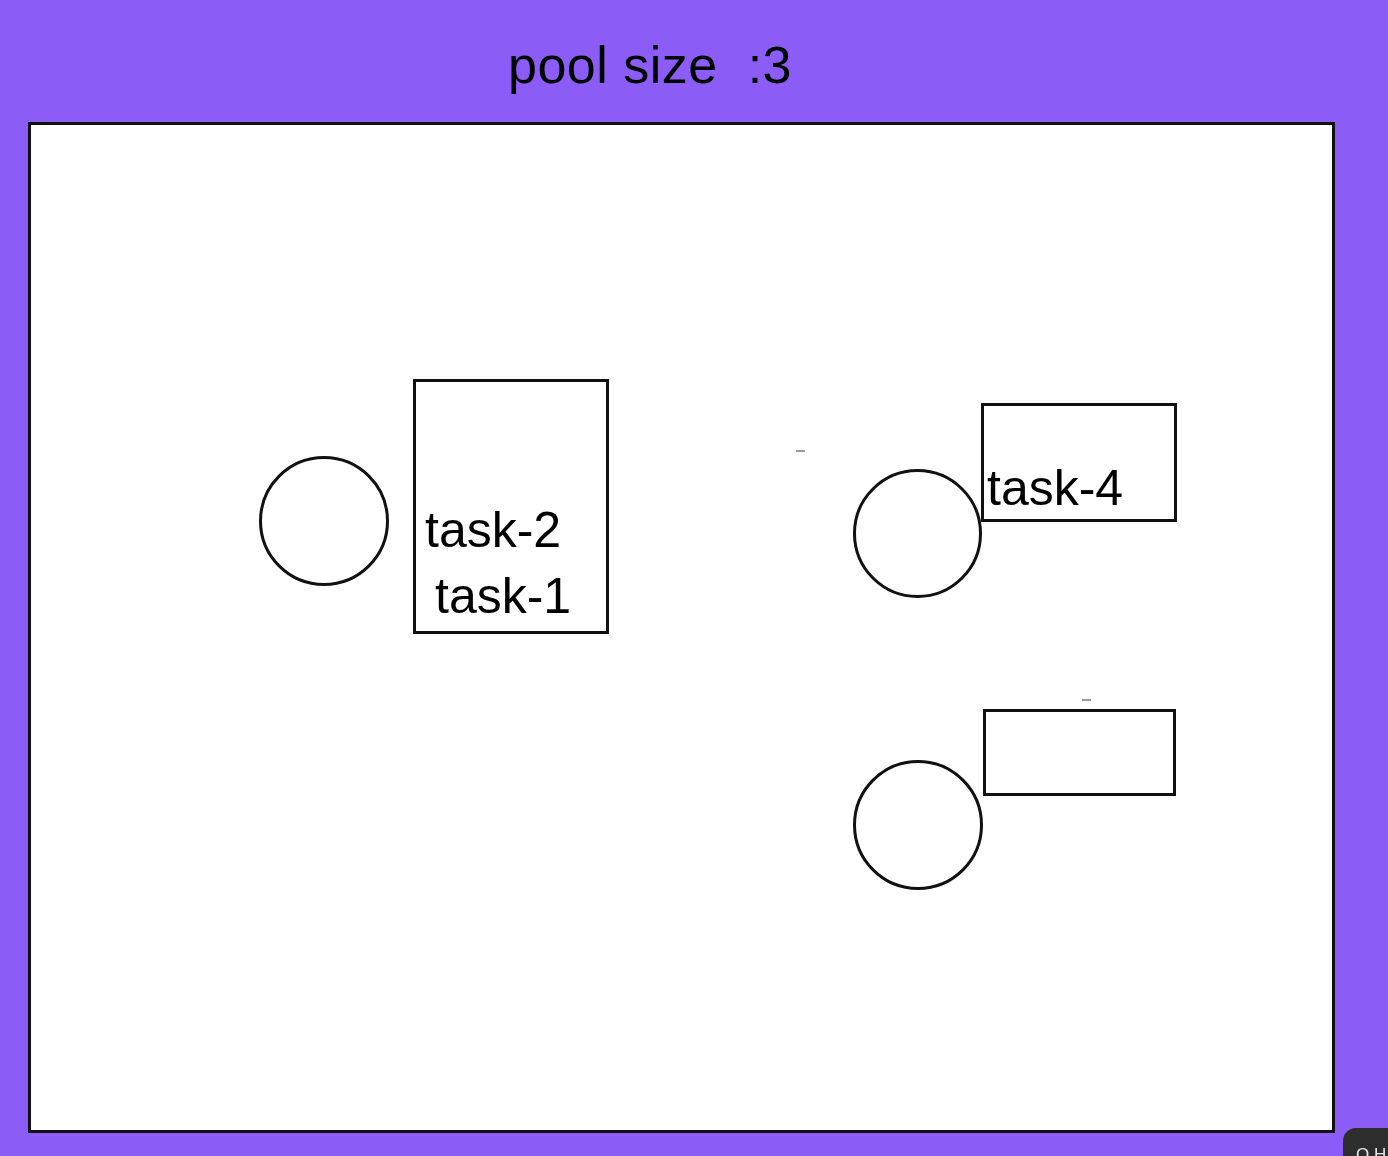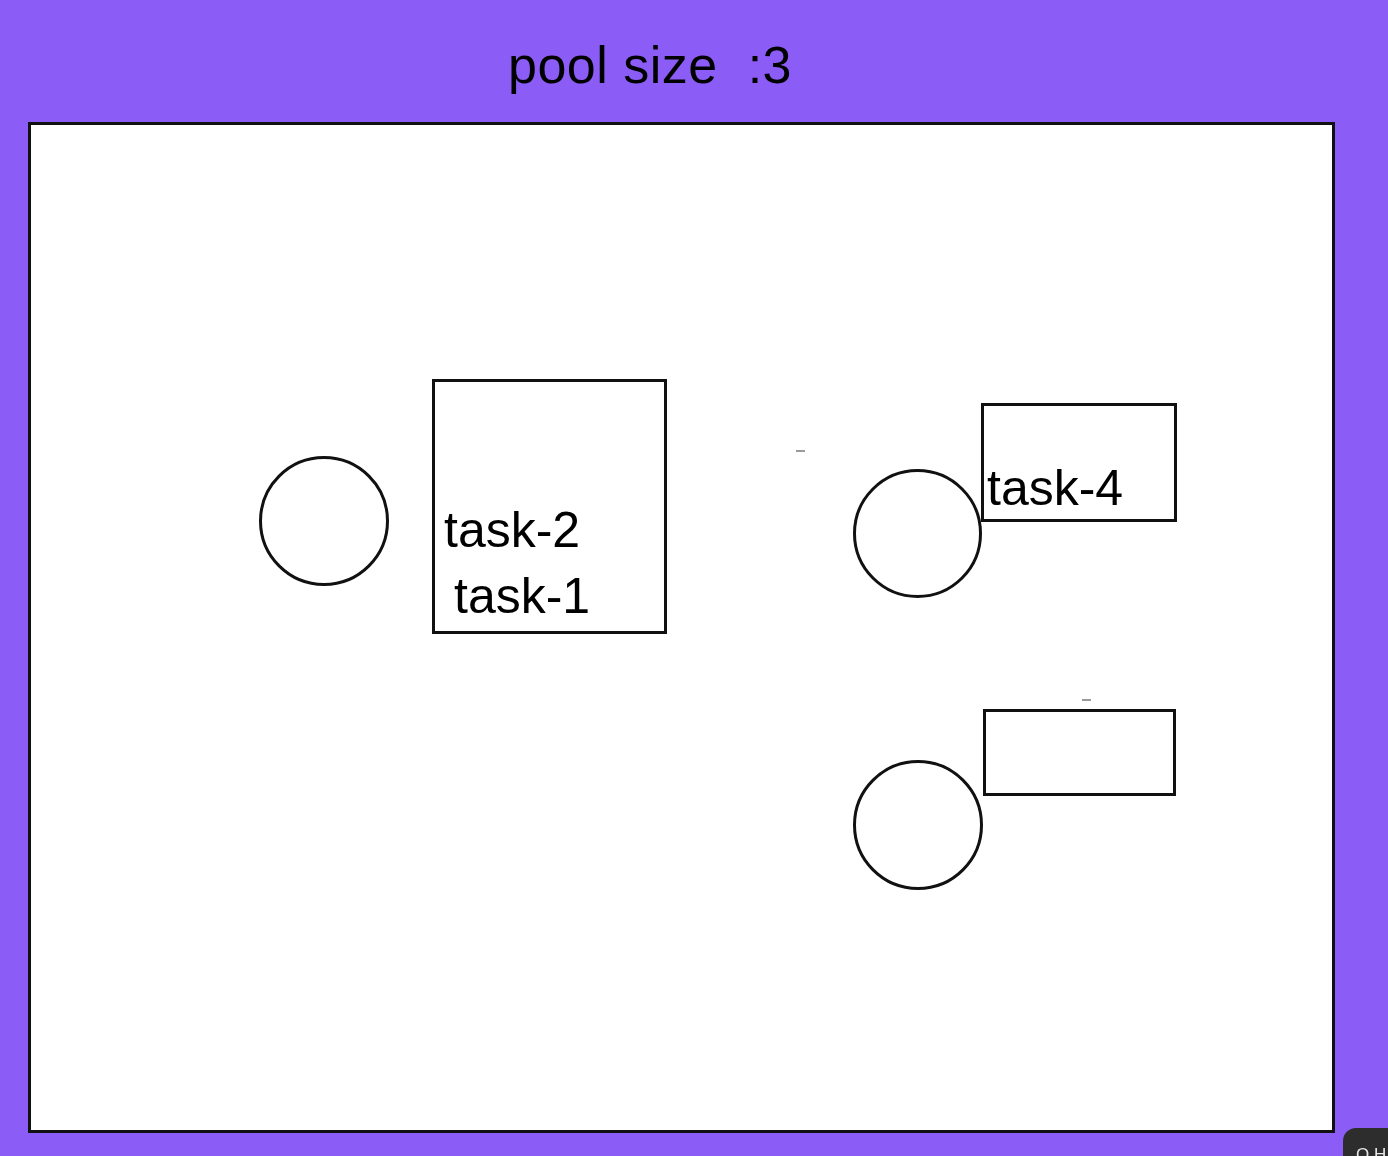--- a/index.html
+++ b/index.html
@@ -63,23 +63,23 @@
   .worker-3 { left: 822px; top: 635px; width: 130px; height: 130px; }
 
   
   .task-box {
     position: absolute;
     border: 3px solid #111111;
     box-sizing: border-box;
     background: #ffffff;
   }
   .queue-box {
-    left: 401px;
+    left: 382px;
     top: 254px;
-    width: 235px;
+    width: 196px;
     height: 255px;
     z-index: 3;
   }
   .box-task3 {
     left: 950px;
     top: 278px;
     width: 196px;
     height: 119px;
     z-index: 3;
   }

